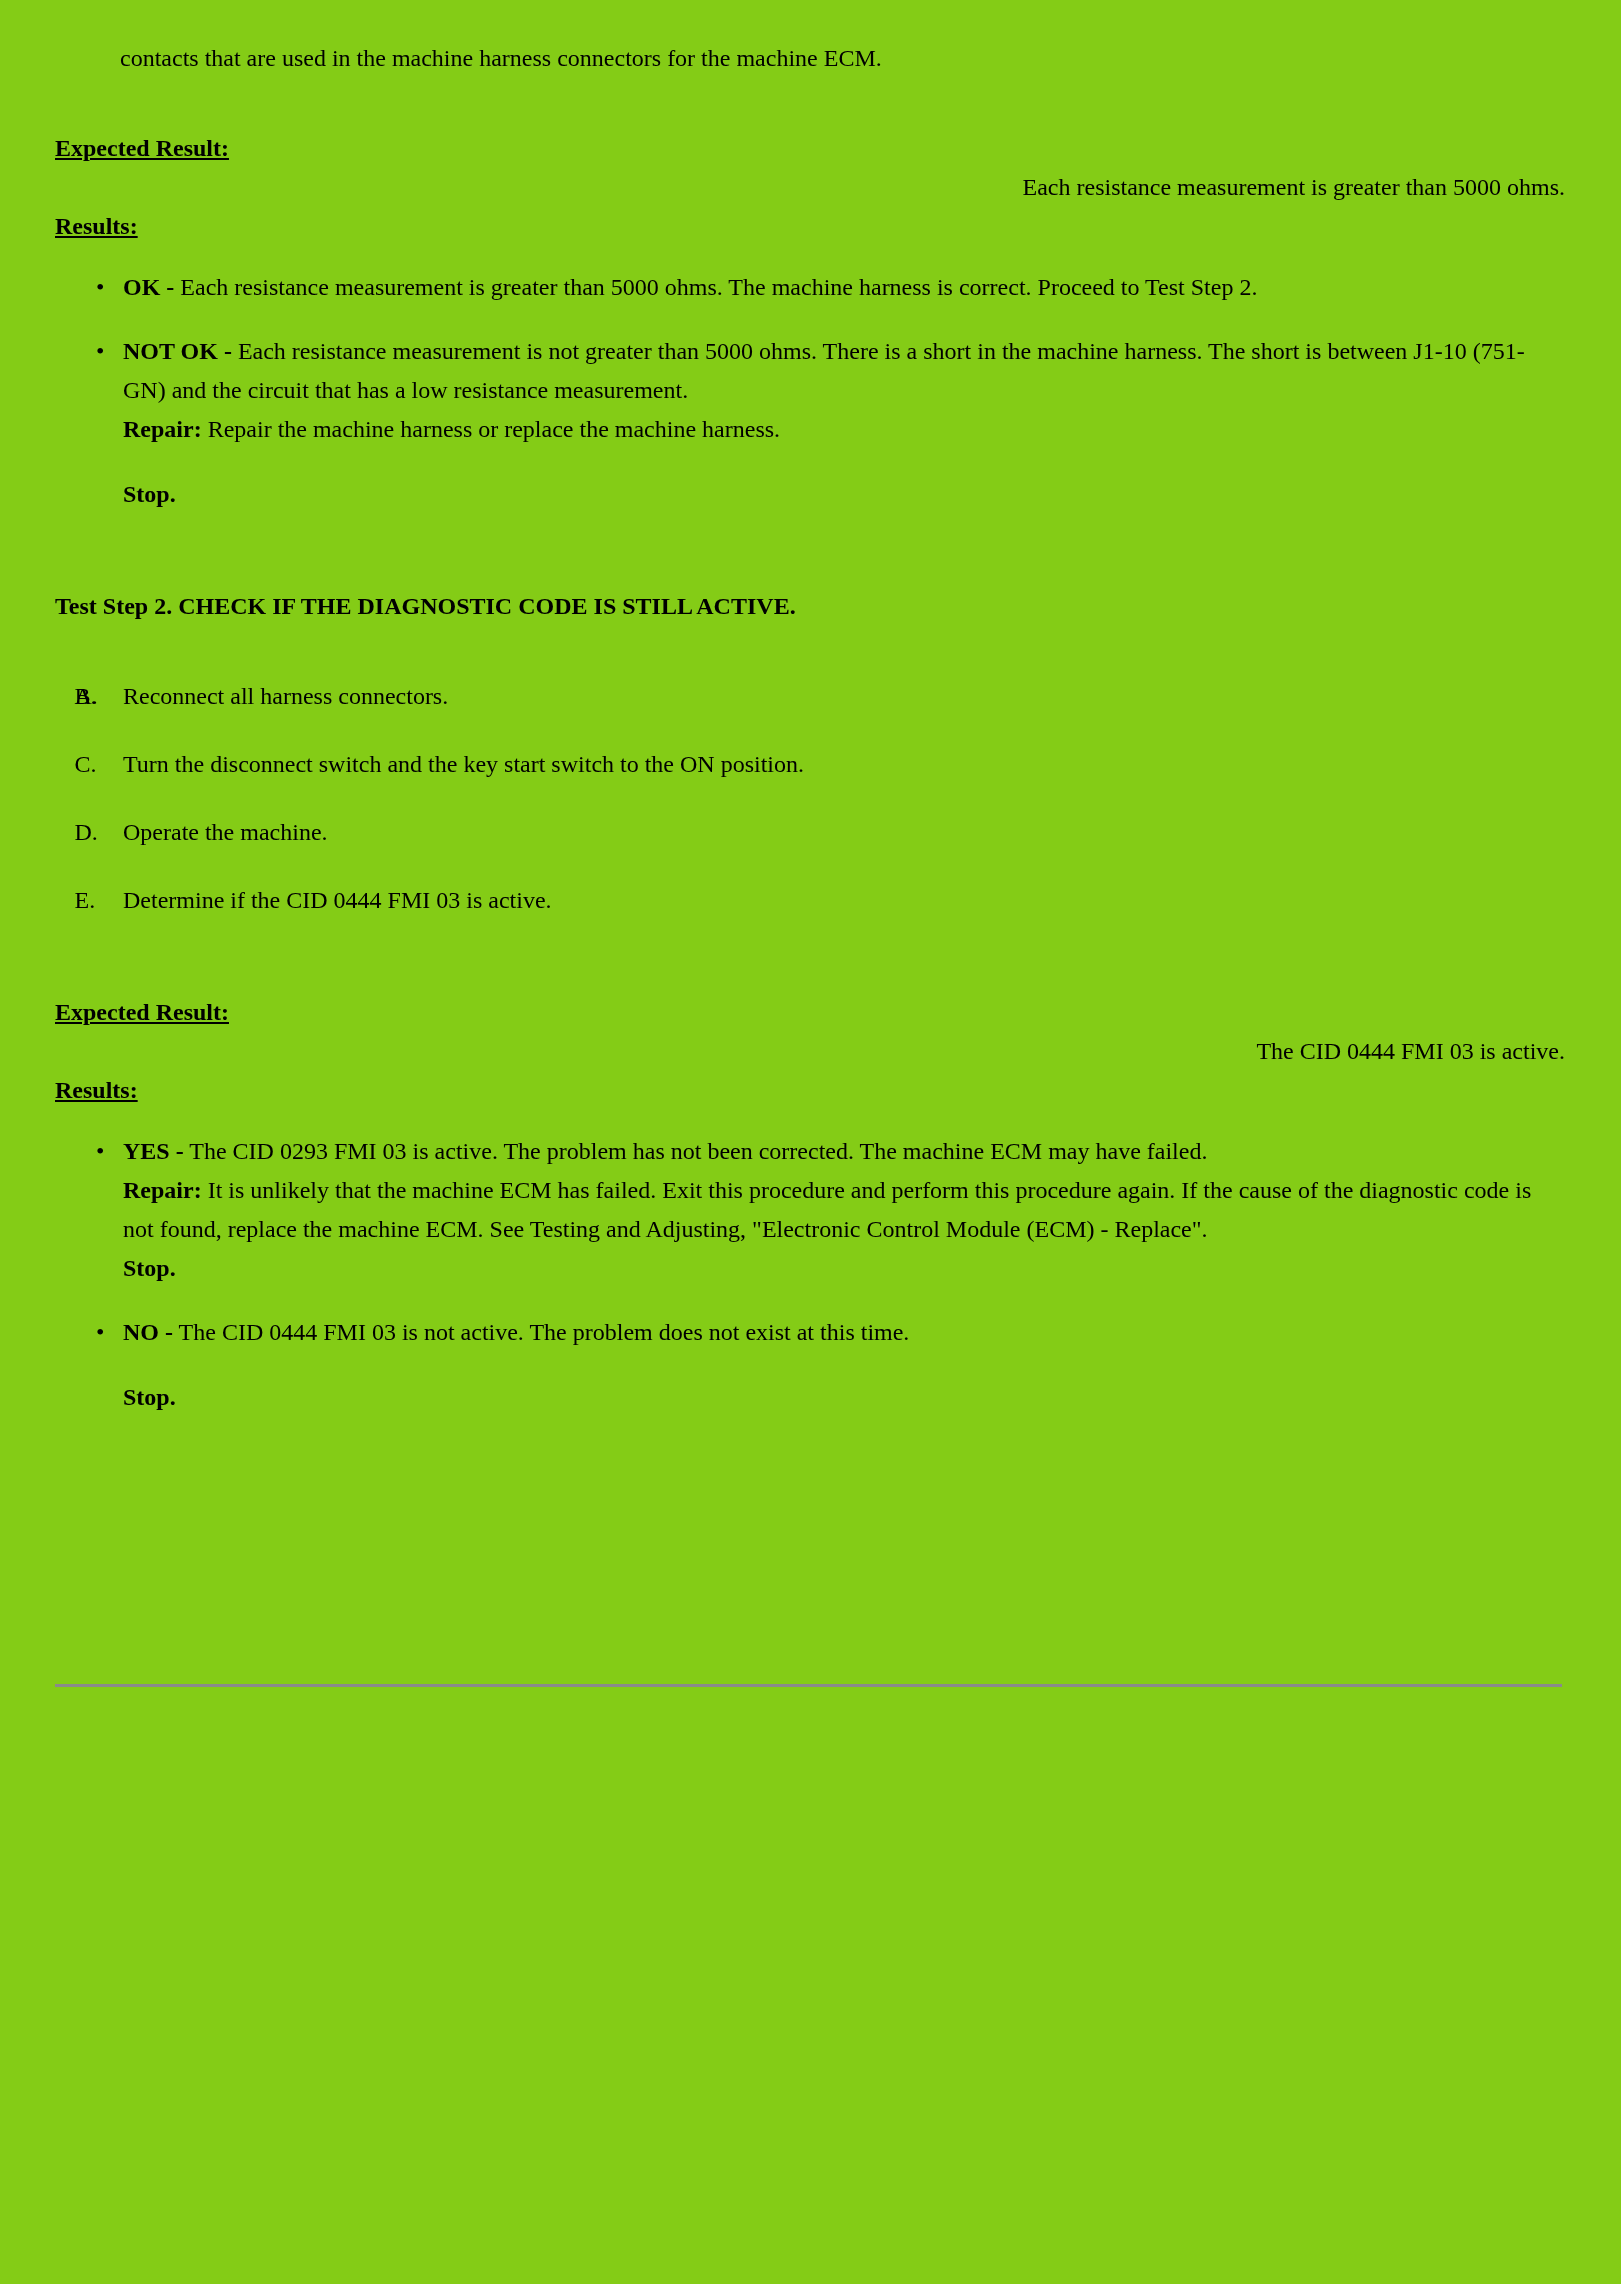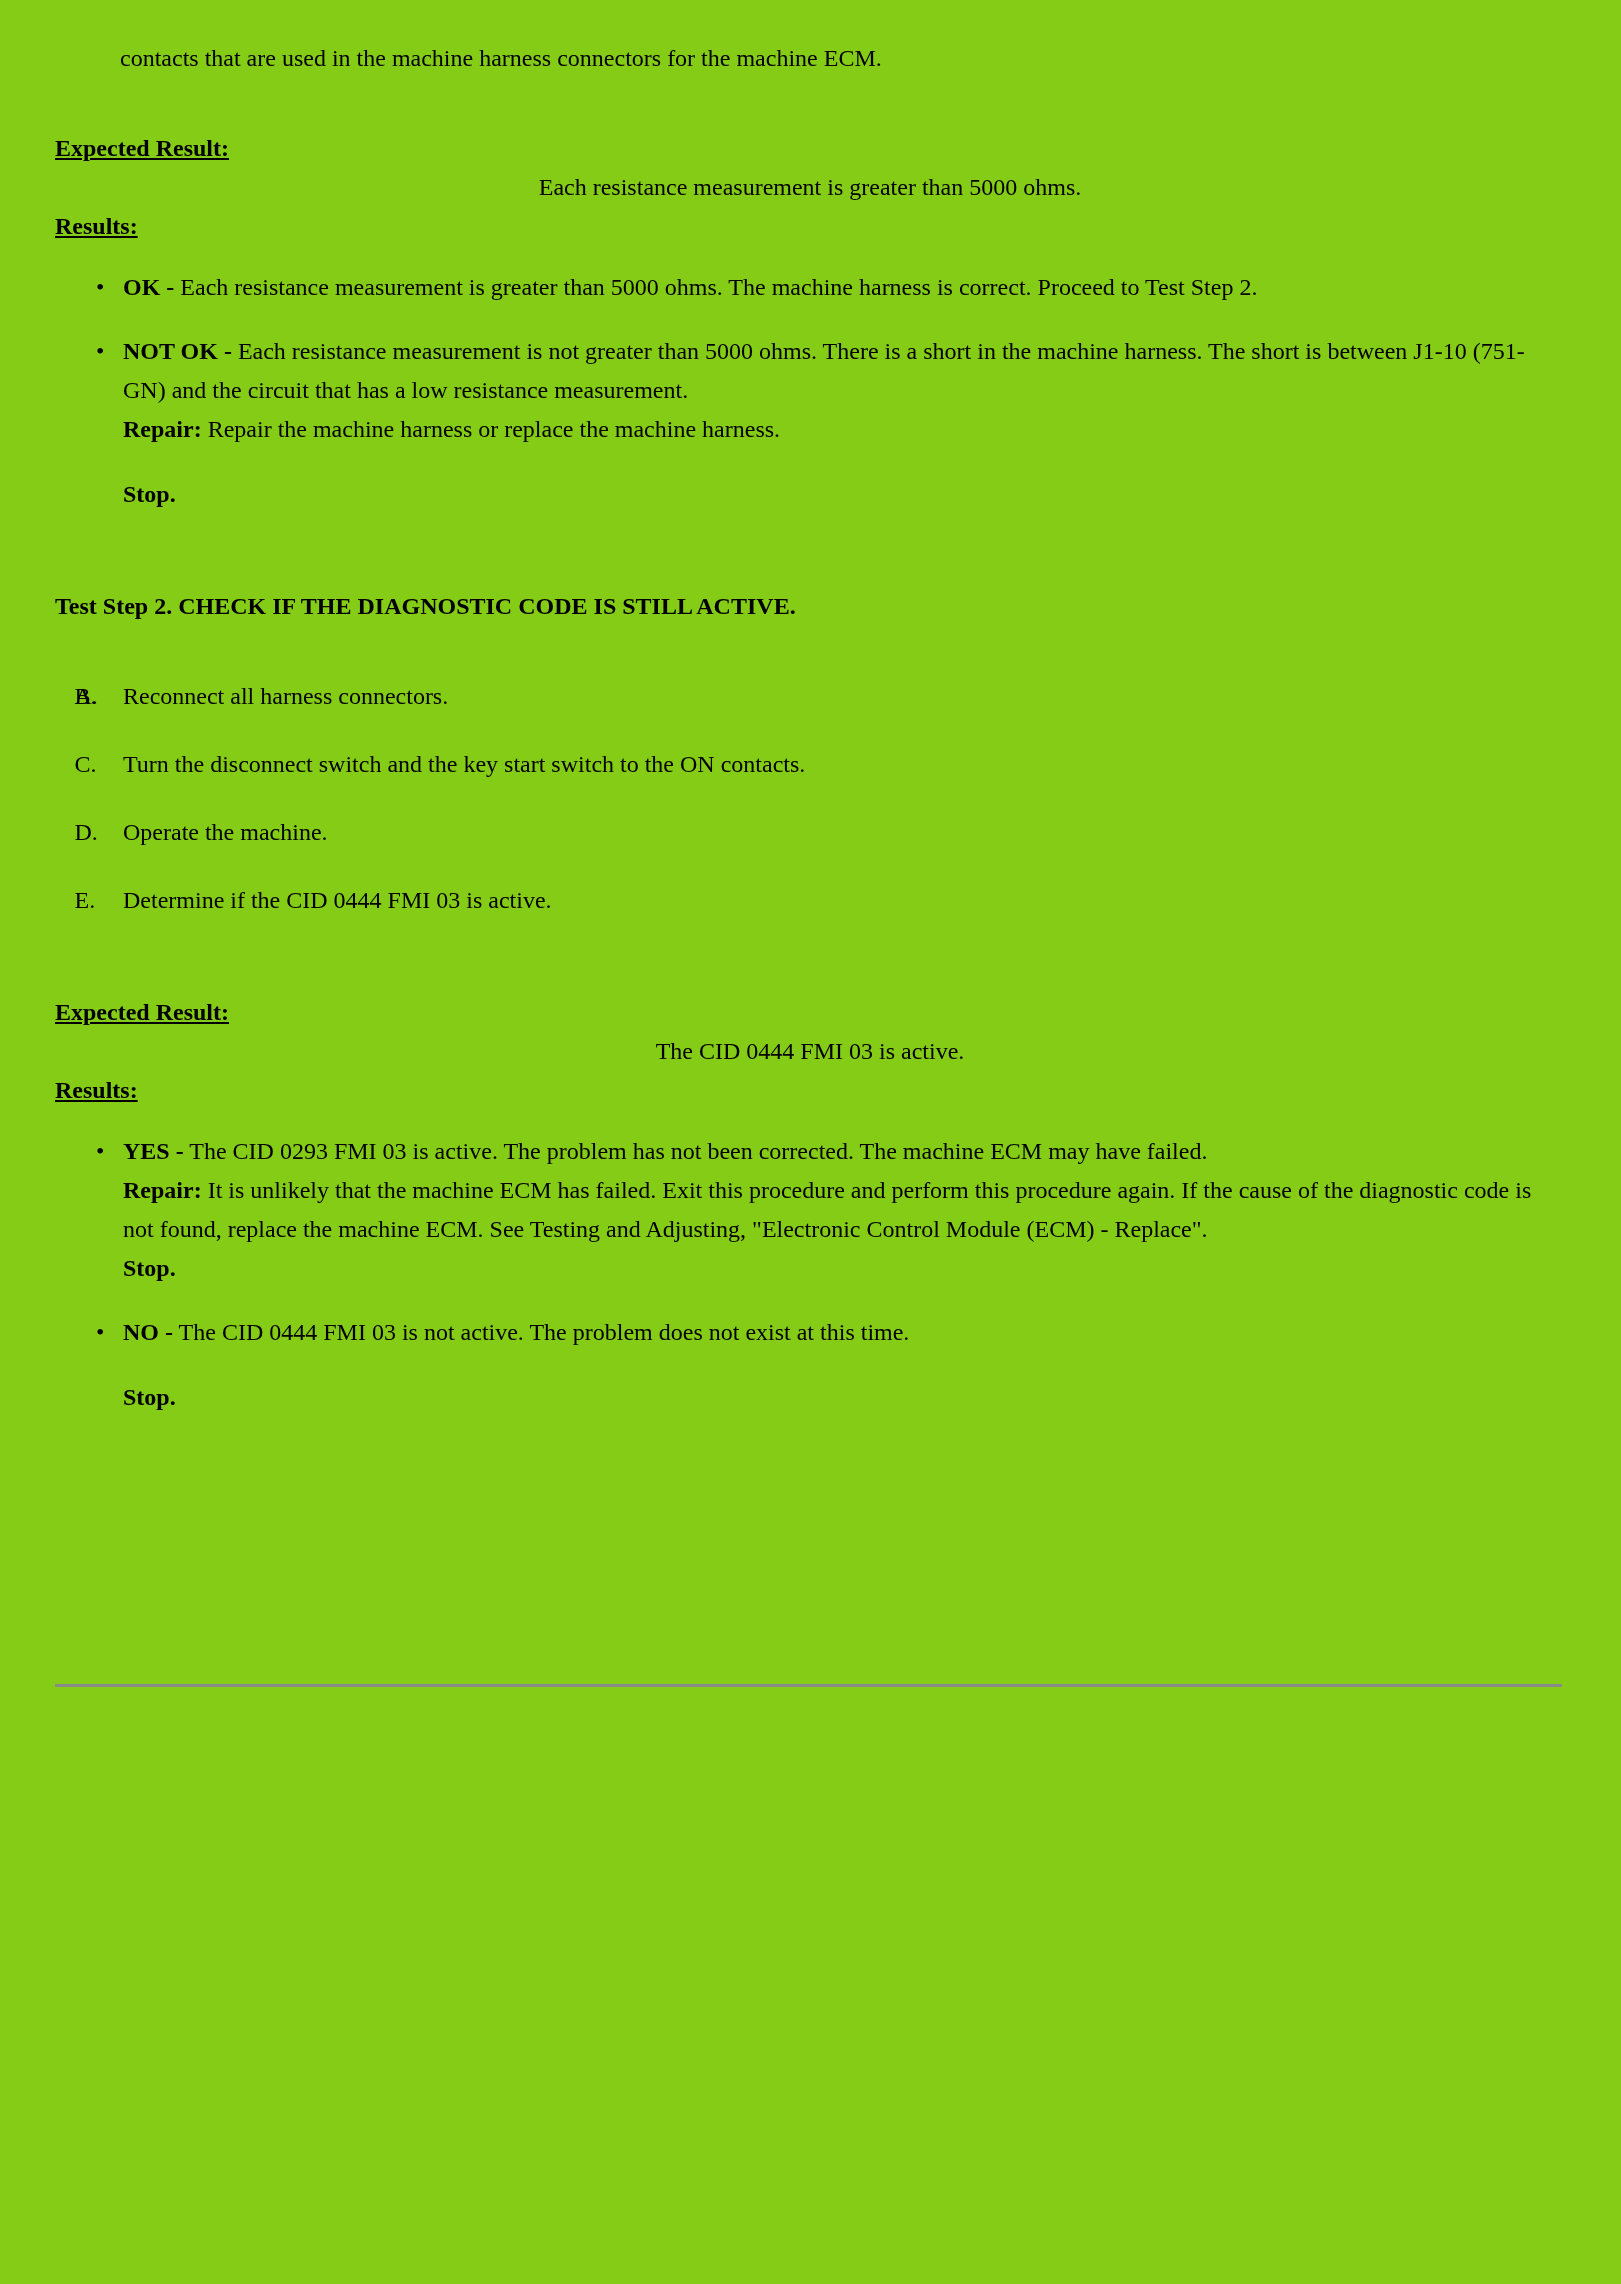--- a/index.html
+++ b/index.html
@@ -27,21 +27,21 @@
     position: absolute;
     left: 55px;
     top: 0;
     width: 1510px;
   }
 
   
   .para {
     font-size: 24px;
     line-height: 39px;
-    text-align: center;
+    text-align: right;
     margin: 0;
   }
   .lead-continuation {
     padding-top: 39px;
     padding-left: 65px;
     font-size: 24px;
     line-height: 39px;
   }
   .section-gap-lg { height: 51px; }
   .section-gap-sm { height: 22px; }
@@ -171,21 +171,21 @@
       <ol class="alpha-list">
         <li class="alpha-item">
           <span class="mark">A.</span>
         </li>
         <li class="alpha-item">
           <span class="mark">B.</span>
           <span>Reconnect all harness connectors.</span>
         </li>
         <li class="alpha-item">
           <span class="mark">C.</span>
-          <span>Turn the disconnect switch and the key start switch to the ON contacts.</span>
+          <span>Turn the disconnect switch and the key start switch to the ON position.</span>
         </li>
         <li class="alpha-item">
           <span class="mark">D.</span>
           <span>Operate the machine.</span>
         </li>
         <li class="alpha-item">
           <span class="mark">E.</span>
           <span>Determine if the CID 0444 FMI 03 is active.</span>
         </li>
       </ol>

